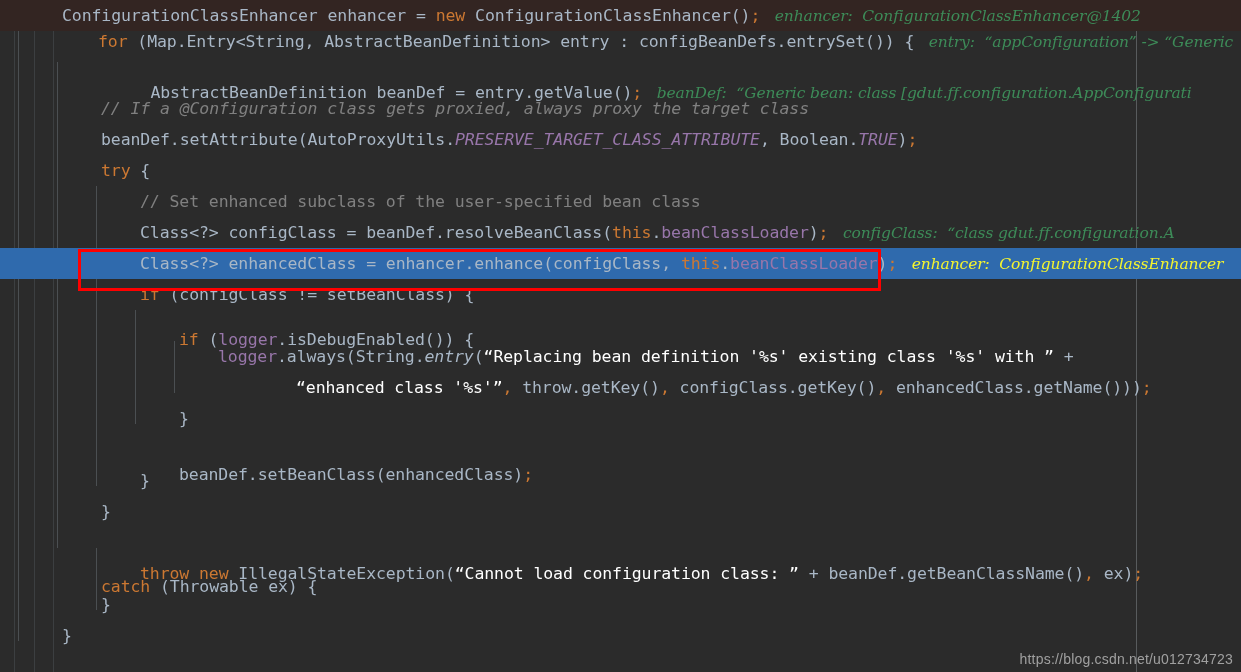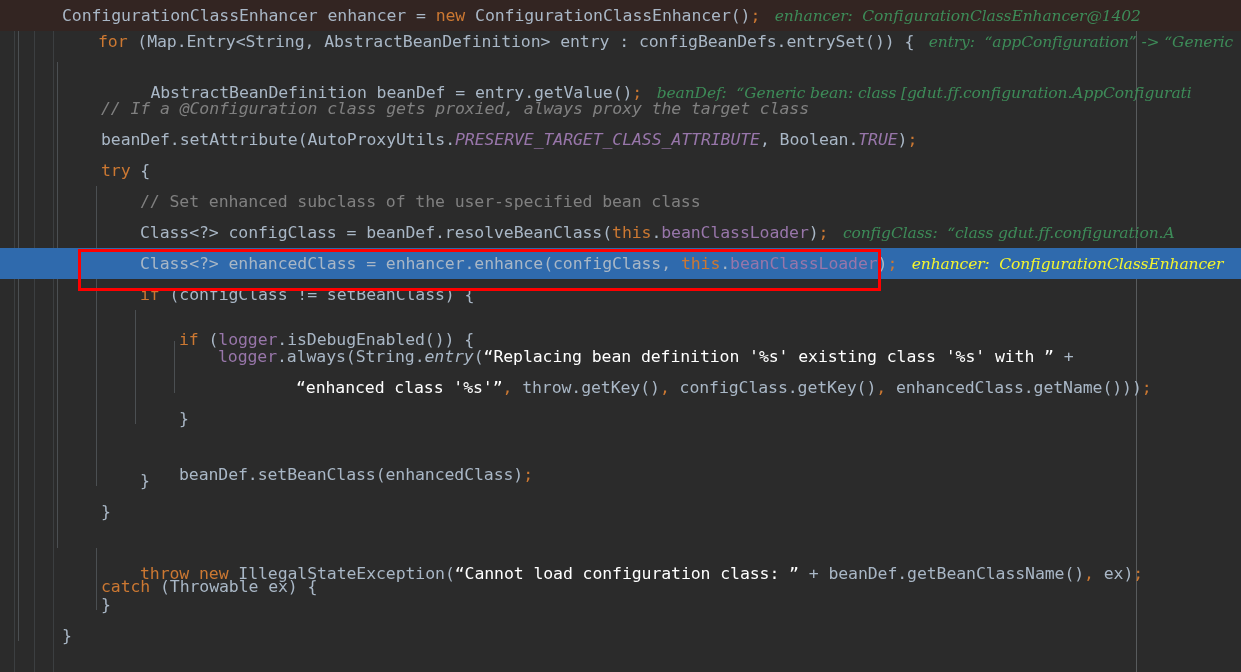--- a/index.html
+++ b/index.html
@@ -102,13 +102,14 @@
       <div class="line" style="top: 465px;"><span style="display: inline-block; width: 140px;"></span><span class="op">}</span></div>
       <div class="line" style="top: 496px;"><span style="display: inline-block; width: 101px;"></span><span class="op">}</span></div>
       <div class="line" style="top: 527px; margin-top: 44px;"><span style="display: inline-block; width: 101px;"></span><span class="kw">catch</span><span class="id"> (Throwable ex) </span><span class="op">{</span></div>
       <div class="line" style="top: 558px;"><span style="display: inline-block; width: 140px;"></span><span class="kw">throw</span><span class="id"> </span><span class="kw">new</span><span class="id"> IllegalStateException(</span><span class="str">“Cannot load configuration class: ”</span><span class="op"> +</span><span class="id"> beanDef.getBeanClassName()</span><span class="semi">,</span><span class="id"> ex)</span><span class="semi">;</span></div>
       <div class="line" style="top: 589px;"><span style="display: inline-block; width: 101px;"></span><span class="op">}</span></div>
       <div class="line" style="top: 620px;"><span style="display: inline-block; width: 62px;"></span><span class="op">}</span></div>
     </div>
 
   <div id="redbox" style="left: 78px; top: 249px; width: 797px; height: 36px; border-color: rgb(255, 0, 0);"></div>
 
+  <div id="watermark">https://blog.csdn.net/u012734723</div>
 </div>
 
 </body></html>

